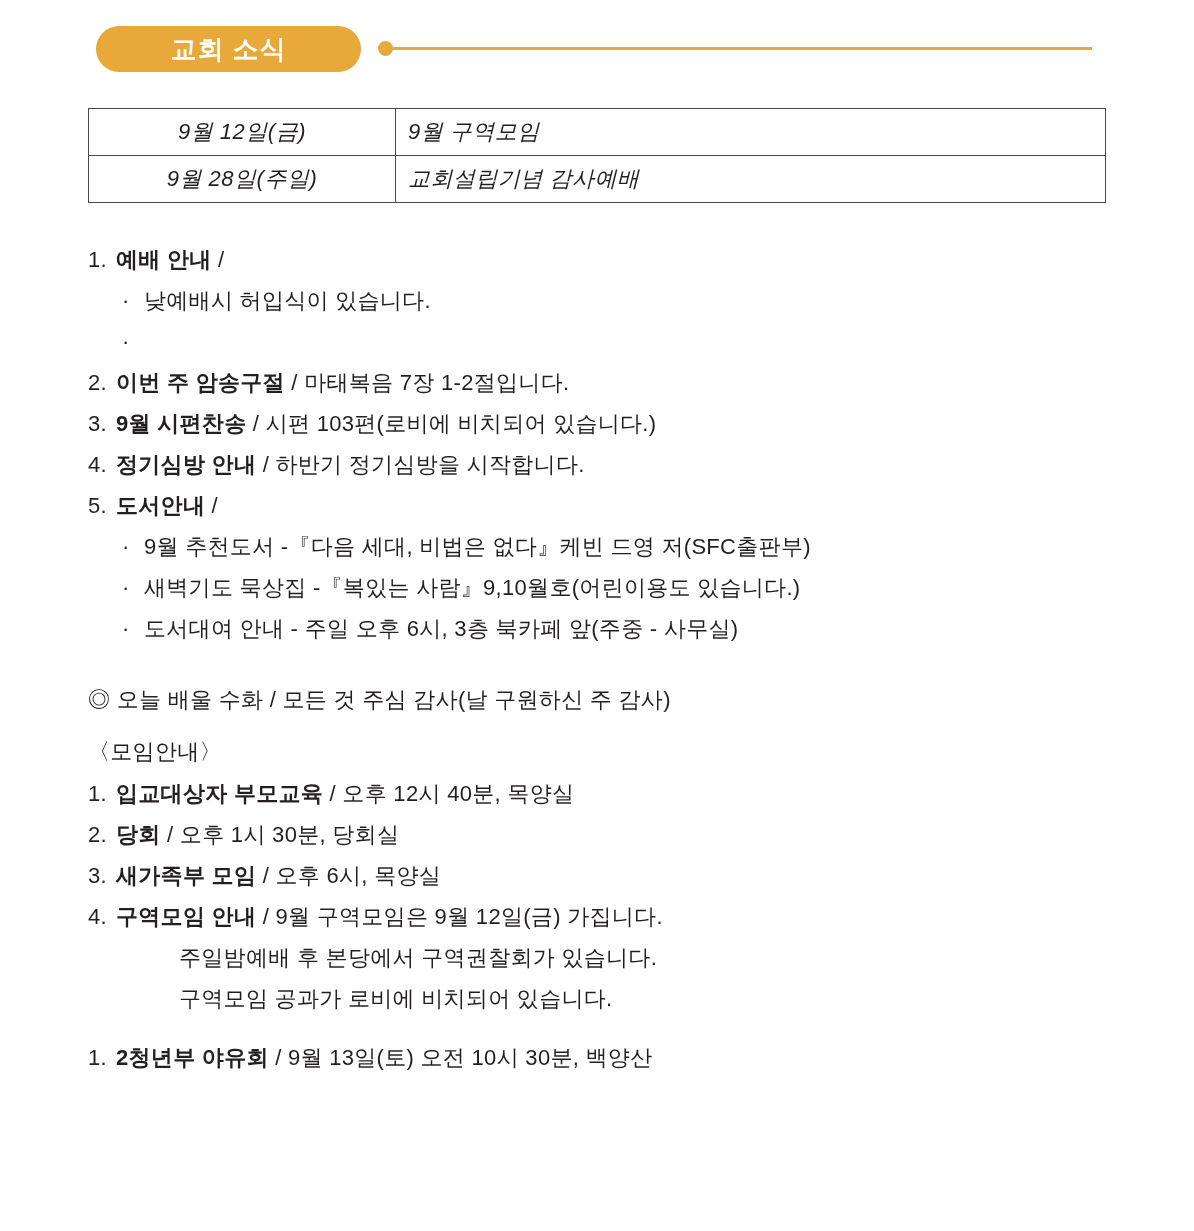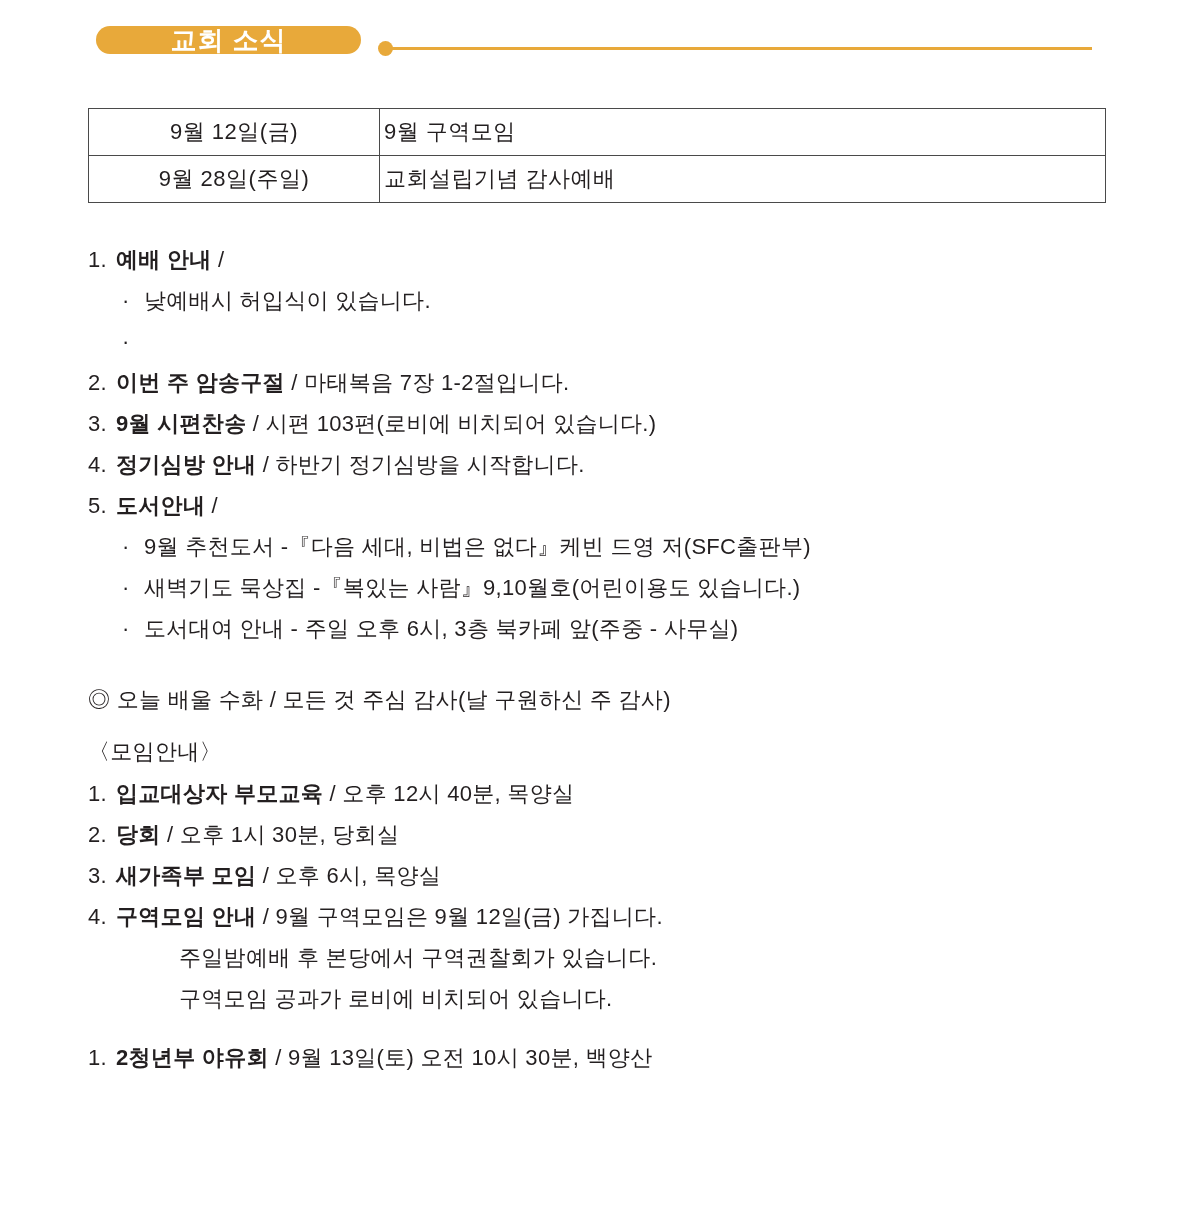--- a/index.html
+++ b/index.html
@@ -19,21 +19,21 @@
   
   .header {
     position: relative;
     height: 80px;
   }
   .badge {
     position: absolute;
     left: 96px;
     top: 26px;
     width: 265px;
-    height: 28px;
+    height: 46px;
     background: #e8a93a;
     border-radius: 23px;
     display: flex;
     align-items: center;
     justify-content: center;
   }
   .badge-label {
     font-size: 26px;
     font-weight: bold;
     color: #ffffff;
@@ -64,22 +64,23 @@
   }
   table.sched {
     border-collapse: collapse;
     width: 100%;
     table-layout: fixed;
   }
   table.sched td {
     border: 1px solid #4a4a4a;
     height: 46px;
     font-size: 22px;
-    padding: 0 4px;
+    padding: 0 12px;
     vertical-align: middle;
+    font-style: italic;
   }
   td.date-cell {
     width: 282px;
     text-align: center;
     letter-spacing: 0.5px;
   }
   td.desc-cell {
     text-align: left;
     padding-left: 26px;
     letter-spacing: 0.5px;

